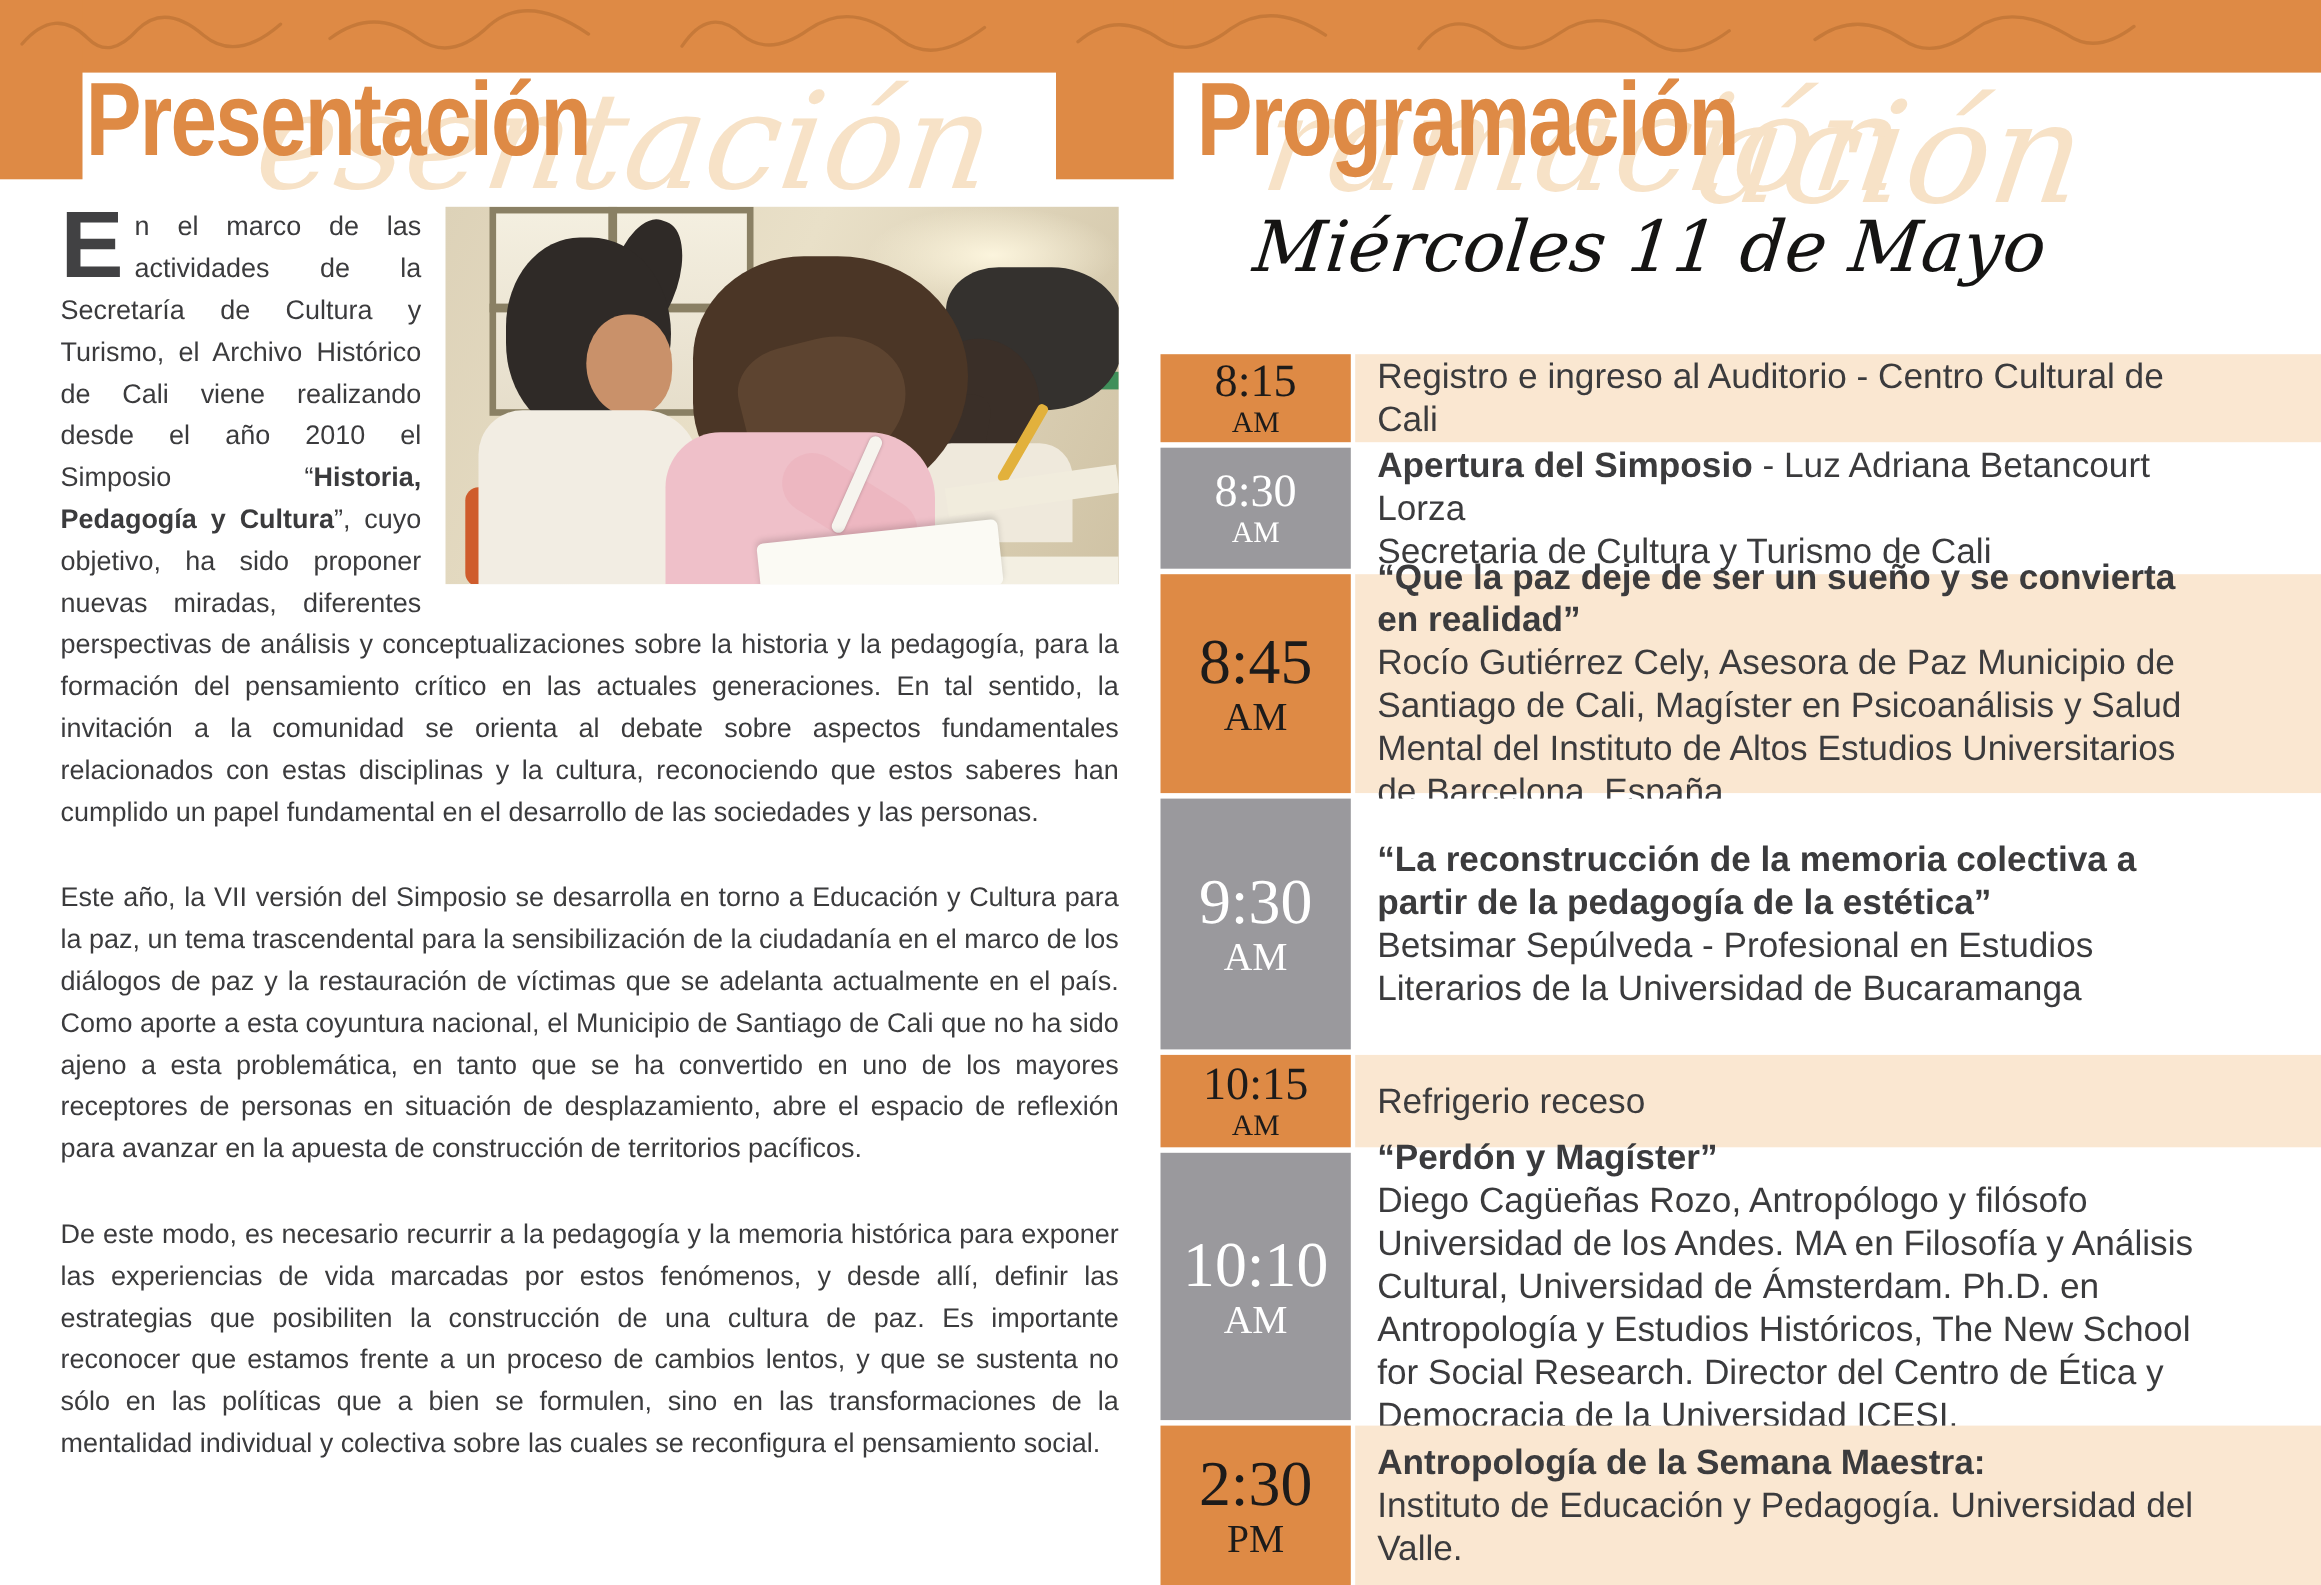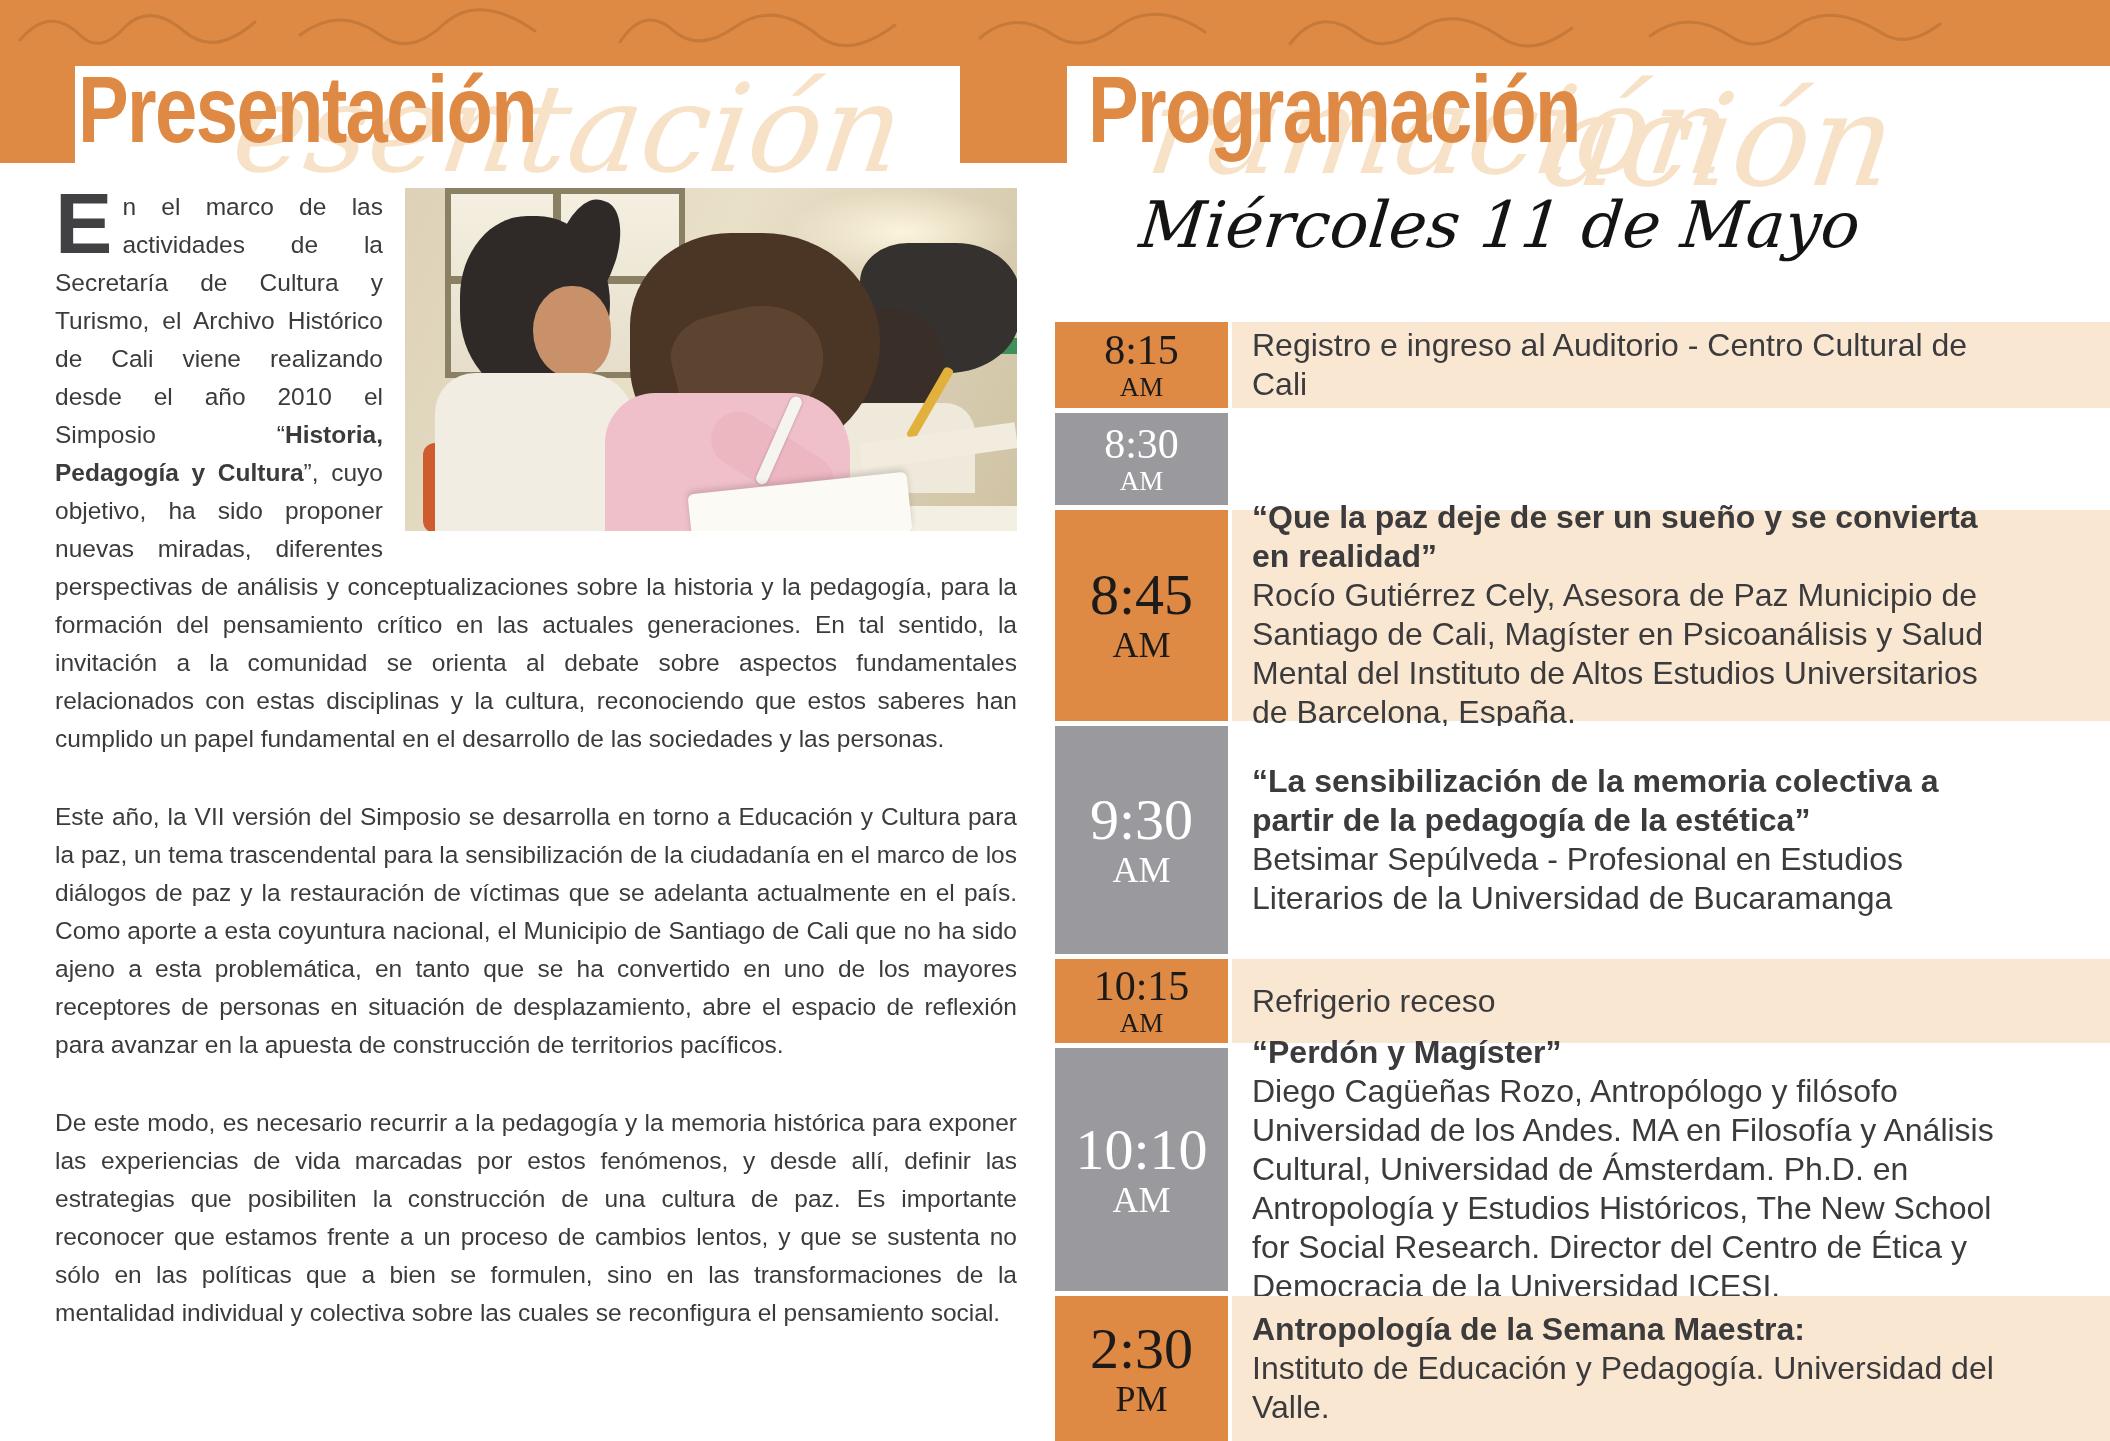--- a/index.html
+++ b/index.html
@@ -192,40 +192,44 @@
         <div class="ev-title"><b></b><span style="font-weight:normal"></span></div>
         <div class="ev-body">Registro e ingreso al Auditorio - Centro Cultural de Cali</div>
       </div>
     </div>
 
     <div class="row">
       <div class="time-cell">
         <span class="time-text">8:30</span>
         <span class="time-mer">AM</span>
       </div>
+      <div class="content-cell">
+        <div class="ev-title"><b>Apertura del Simposio</b><span style="font-weight:normal"> - Luz Adriana Betancourt Lorza</span></div>
+        <div class="ev-body">Secretaria de Cultura y Turismo de Cali</div>
+      </div>
     </div>
 
     <div class="row">
       <div class="time-cell">
         <span class="time-text">8:45</span>
         <span class="time-mer">AM</span>
       </div>
       <div class="content-cell">
         <div class="ev-title"><b>“Que la paz deje de ser un sueño y se convierta en realidad”</b><span style="font-weight:normal"></span></div>
         <div class="ev-body">Rocío Gutiérrez Cely, Asesora de Paz Municipio de Santiago de Cali, Magíster en Psicoanálisis y Salud Mental del Instituto de Altos Estudios Universitarios de Barcelona, España.</div>
       </div>
     </div>
 
     <div class="row">
       <div class="time-cell">
         <span class="time-text">9:30</span>
         <span class="time-mer">AM</span>
       </div>
       <div class="content-cell">
-        <div class="ev-title"><b>“La sensibilización de la memoria colectiva a partir de la pedagogía de la estética”</b><span style="font-weight:normal"></span></div>
+        <div class="ev-title"><b>“La reconstrucción de la memoria colectiva a partir de la pedagogía de la estética”</b><span style="font-weight:normal"></span></div>
         <div class="ev-body">Betsimar Sepúlveda - Profesional en Estudios Literarios de la Universidad de Bucaramanga</div>
       </div>
     </div>
 
     <div class="row">
       <div class="time-cell">
         <span class="time-text">10:15</span>
         <span class="time-mer">AM</span>
       </div>
       <div class="content-cell">

